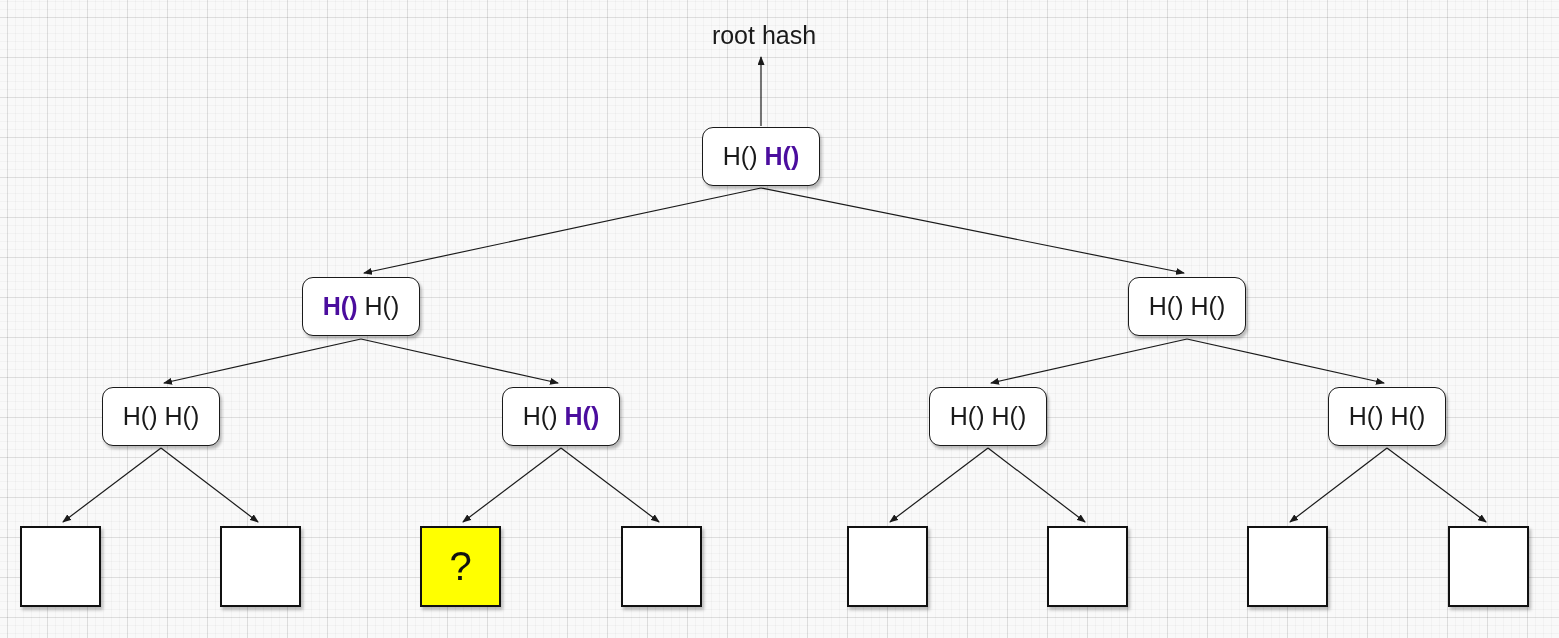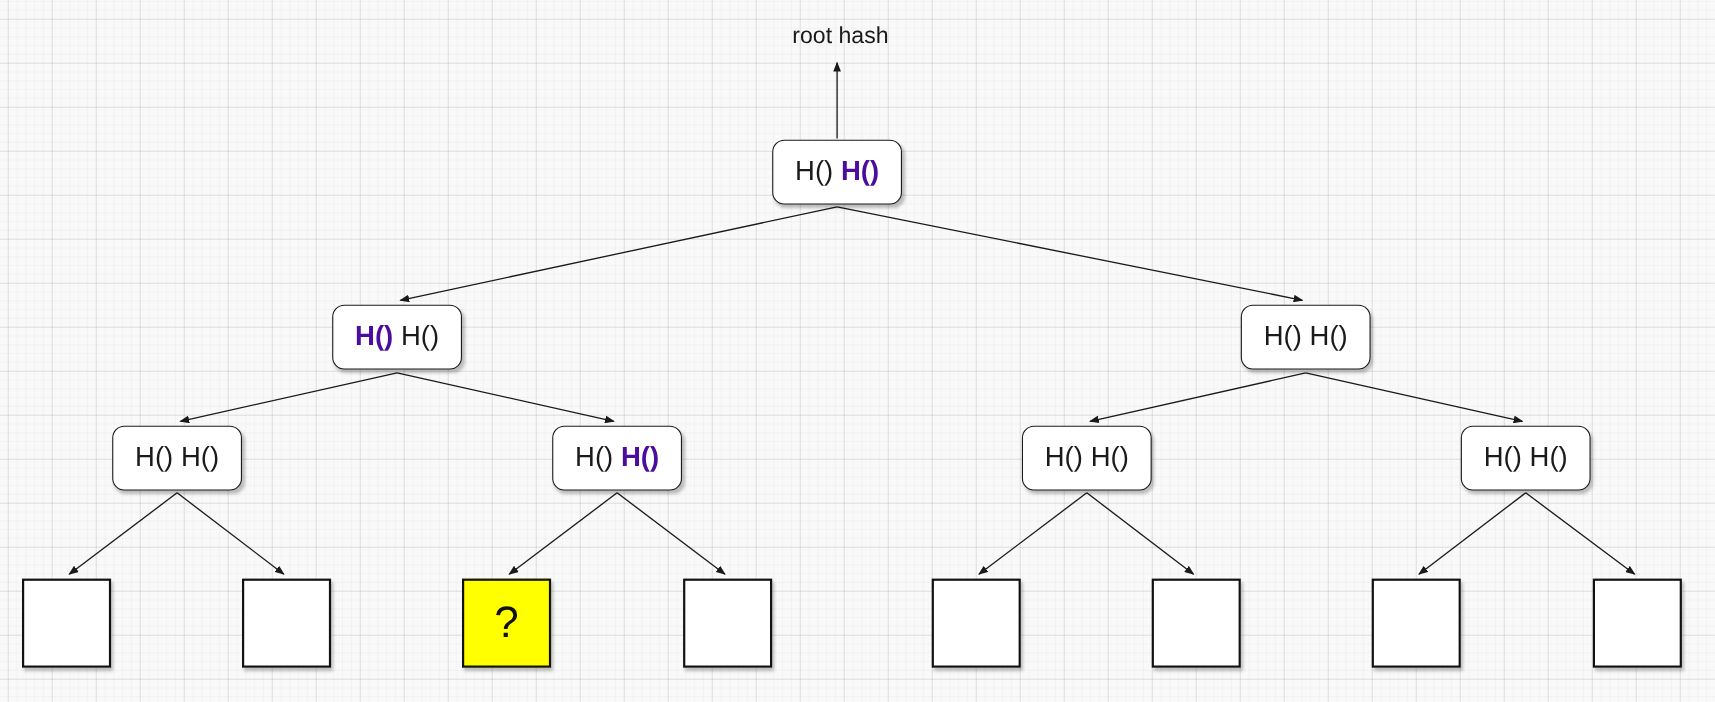--- a/index.html
+++ b/index.html
@@ -56,21 +56,21 @@
     font-size: 40px;
     color: #111111;
     box-sizing: border-box;
   }
   .leaf.highlight { background: var(--highlight-yellow, #FFFF00); }
   .root-hash {
     position: absolute;
     top: 21px;
     left: 764px;
     transform: translateX(-50%);
-    font-size: 21px;
+    font-size: 25px;
     white-space: nowrap;
   }
 </style>
 </head>
 <body>
 
 <div class="canvas">
 
   <svg class="edges" xmlns="http://www.w3.org/2000/svg">
     <defs>

